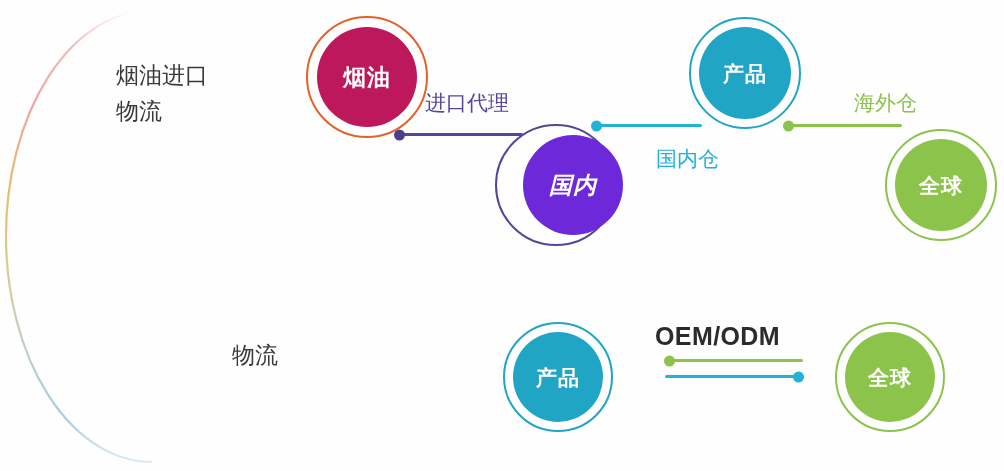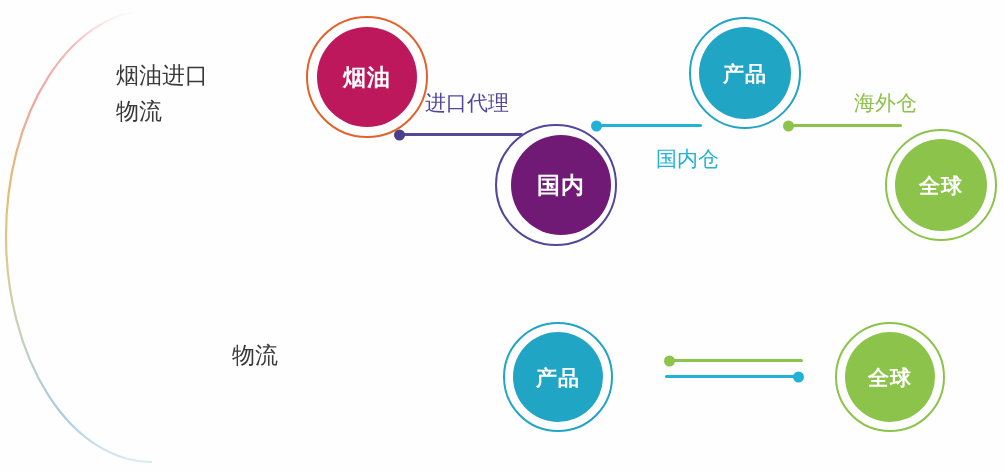--- a/index.html
+++ b/index.html
@@ -134,37 +134,38 @@
   <div class="connector" style="left:592px; top:124px; width:110px; background:#22B2D6;">
     <span class="endpoint left" style="background:#22B2D6;"></span>
   </div>
   <div class="conn-label" style="left:618px; top:148px; color:#22B2D6;margin-left:38px;">国内仓</div>
 
   <div class="connector" style="left:784px; top:124px; width:118px; background:#8CC34A;">
     <span class="endpoint left" style="background:#8CC34A;"></span>
   </div>
   <div class="conn-label" style="left:822px; top:92px; color:#8CC34A;margin-left:32px;">海外仓</div>
 
+  <div class="oem-label" style="left:655px; top:324px;">OEM/ODM</div>
 
   <div class="connector" style="left:665px; top:359px; width:138px; background:#8CC34A;">
     <span class="endpoint left" style="background:#8CC34A;"></span>
   </div>
 
   <div class="connector" style="left:665px; top:375px; width:138px; background:#22B2D6;">
     <span class="endpoint right" style="background:#22B2D6;"></span>
   </div>
 
   <div class="node" style="left:306px; top:16px; width:122px; height:122px; border-width:2px; border-color:#E2622A;">
     <div class="disc" style="left:9px; top:9px; width:100px; height:100px; background:#be185d;">
       <span style="font-size:23px;">烟油</span>
     </div>
   </div>
 
   <div class="node" style="left:495px; top:124px; width:122px; height:122px; border-width:2px; border-color:#524799;">
-    <div class="disc" style="left:14px; top:9px; width:100px; height:100px; background:#701a75;">
+    <div class="disc" style="left:26px; top:9px; width:100px; height:100px; background:#6d28d9;font-style:italic;">
       <span style="font-size:23px;">国内</span>
     </div>
   </div>
 
   <div class="node" style="left:689px; top:17px; width:112px; height:112px; border-width:2px; border-color:#21A5C4;">
     <div class="disc" style="left:8px; top:8px; width:92px; height:92px; background:#21A5C4;">
       <span style="font-size:21px;">产品</span>
     </div>
   </div>
 

